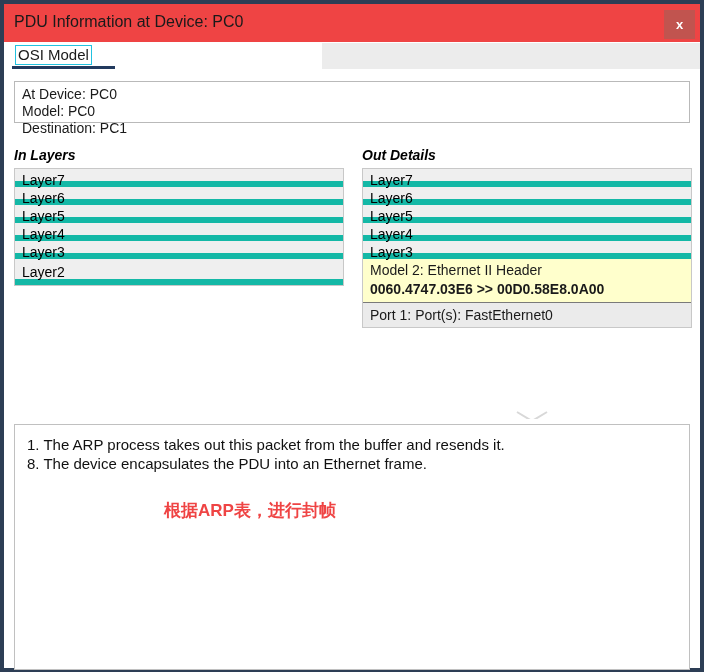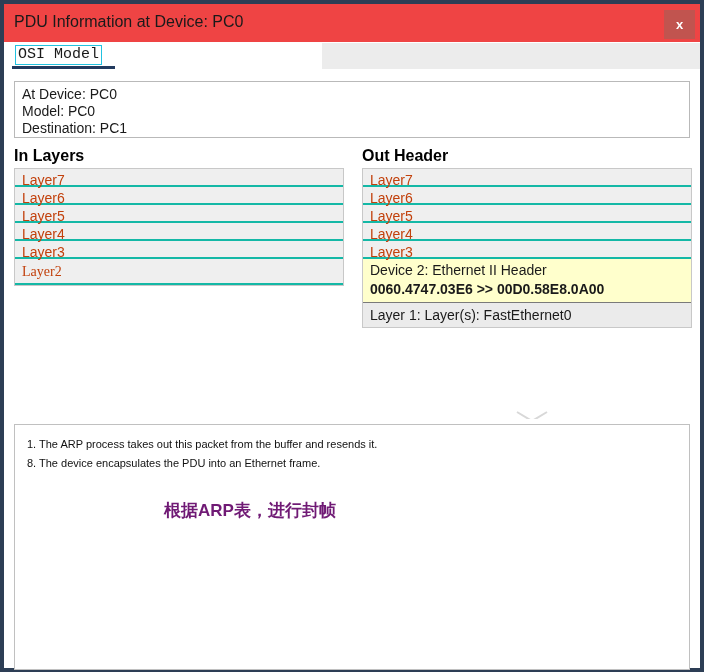--- a/index.html
+++ b/index.html
@@ -69,21 +69,20 @@
     height: 30px;
     font-size: 15px;
     color: #1a1a1a;
     white-space: nowrap;
     cursor: pointer;
     box-sizing: border-box;
   }
   #tab-osi {
     left: 8px;
     padding: 3px 4px 0 3px;
-    font-family: Liberation Mono, monospace;
   }
   #tab-osi .focus-ring {
     display: inline-block;
     border: 1px solid #22c2e0;
     padding: 0 2px 1px 2px;
   }
   #tab-osi .tab-underline {
     position: absolute;
     left: 0;
     bottom: 3px;
@@ -107,72 +106,72 @@
   
   #content {
     position: relative;
   }
 
   #infobox {
     position: absolute;
     left: 10px;
     top: 9px;
     width: 676px;
-    height: 57px;
+    height: 42px;
     box-sizing: border-box;
     border: 1px solid #b9b9b9;
     background: #ffffff;
     padding: 4px 0 0 7px;
   }
   .info-line {
     font-size: 14px;
     color: #1a1a1a;
     line-height: 17px;
     white-space: nowrap;
   }
 
   
   .col-header {
     position: absolute;
-    font-size: 16px;
+    font-size: 14px;
     font-weight: bold;
     color: #000000;
     white-space: nowrap;
+    font-style: italic;
   }
   #in-header  { left: 10px;  top: 75px; }
   #out-header { left: 358px; top: 75px; }
 
   .layer-list {
     position: absolute;
     top: 96px;
     width: 330px;
     background: #efefef;
     border: 1px solid #c8c8c8;
     box-sizing: border-box;
   }
   #in-layers  { left: 10px;  }
   #out-layers { left: 358px; }
 
   .layer-row {
     font-size: 14px;
-    color: #c2410c;
+    color: #000000;
     padding: 2px 0 2px 7px;
     height: 18px;
     line-height: 18px;
-    border-bottom: 2px solid #14b8a6;
+    border-bottom: 6px solid #14b8a6;
     white-space: nowrap;
     box-sizing: border-box;
     cursor: pointer;
   }
   .layer-row.tall {
     height: 26px;
     line-height: 26px;
     padding-top: 0;
     padding-bottom: 0;
-    font-family: Liberation Serif, serif;
   }
   .layer-row.active {
     background: #ffffcc;
     color: #1a1a1a;
     height: auto;
     line-height: 19px;
     padding: 2px 0 3px 7px;
     border-bottom: 1px solid #7a7a7a;
   }
   .layer-row.current {
@@ -201,31 +200,31 @@
     left: 10px;
     top: 352px;
     width: 676px;
     height: 246px;
     box-sizing: border-box;
     border: 1px solid #c0c0c0;
     background: #ffffff;
     padding: 10px 0 0 12px;
   }
   .desc-line {
-    font-size: 11px;
+    font-size: 15px;
     color: #111111;
     line-height: 19px;
     white-space: nowrap;
   }
   #annotation {
     margin-top: 26px;
     margin-left: 137px;
     font-size: 17px;
     font-weight: bold;
-    color: #701a75;
+    color: #ef4444;
     white-space: nowrap;
   }
 </style>
 </head>
 <body>
 
 <div id="window">
 
   <div id="titlebar">
     <div id="title-text">PDU Information at Device: PC0</div>
@@ -242,38 +241,38 @@
 
   <div id="content">
 
     <div id="infobox">
       <div class="info-line">At Device: PC0</div>
       <div class="info-line">Model: PC0</div>
       <div class="info-line">Destination: PC1</div>
     </div>
 
     <div class="col-header" id="in-header">In Layers</div>
-    <div class="col-header" id="out-header">Out Header</div>
+    <div class="col-header" id="out-header">Out Details</div>
 
     <div class="layer-list" id="in-layers">
         <div class="layer-row"><span>Layer7</span></div>
         <div class="layer-row"><span>Layer6</span></div>
         <div class="layer-row"><span>Layer5</span></div>
         <div class="layer-row"><span>Layer4</span></div>
         <div class="layer-row"><span>Layer3</span></div>
         <div class="layer-row tall"><span>Layer2</span></div>
       </div>
     <div class="layer-list" id="out-layers">
         <div class="layer-row"><span>Layer7</span></div>
         <div class="layer-row"><span>Layer6</span></div>
         <div class="layer-row"><span>Layer5</span></div>
         <div class="layer-row"><span>Layer4</span></div>
         <div class="layer-row"><span>Layer3</span></div>
-        <div class="layer-row active"><span>Device 2: Ethernet II Header</span><span class="sub">0060.4747.03E6 &gt;&gt; 00D0.58E8.0A00</span></div>
-        <div class="layer-row current"><span>Layer 1: Layer(s): FastEthernet0</span></div>
+        <div class="layer-row active"><span>Model 2: Ethernet II Header</span><span class="sub">0060.4747.03E6 &gt;&gt; 00D0.58E8.0A00</span></div>
+        <div class="layer-row current"><span>Port 1: Port(s): FastEthernet0</span></div>
       </div>
 
     <div id="chevron">
       <svg width="32" height="11" viewBox="0 0 32 11">
         <polyline points="1,1 16,10 31,1" fill="none" stroke="#d8d8d8" stroke-width="2"></polyline>
       </svg>
     </div>
 
     <div id="description">
       <div class="desc-line">1. The ARP process takes out this packet from the buffer and resends it.</div>

